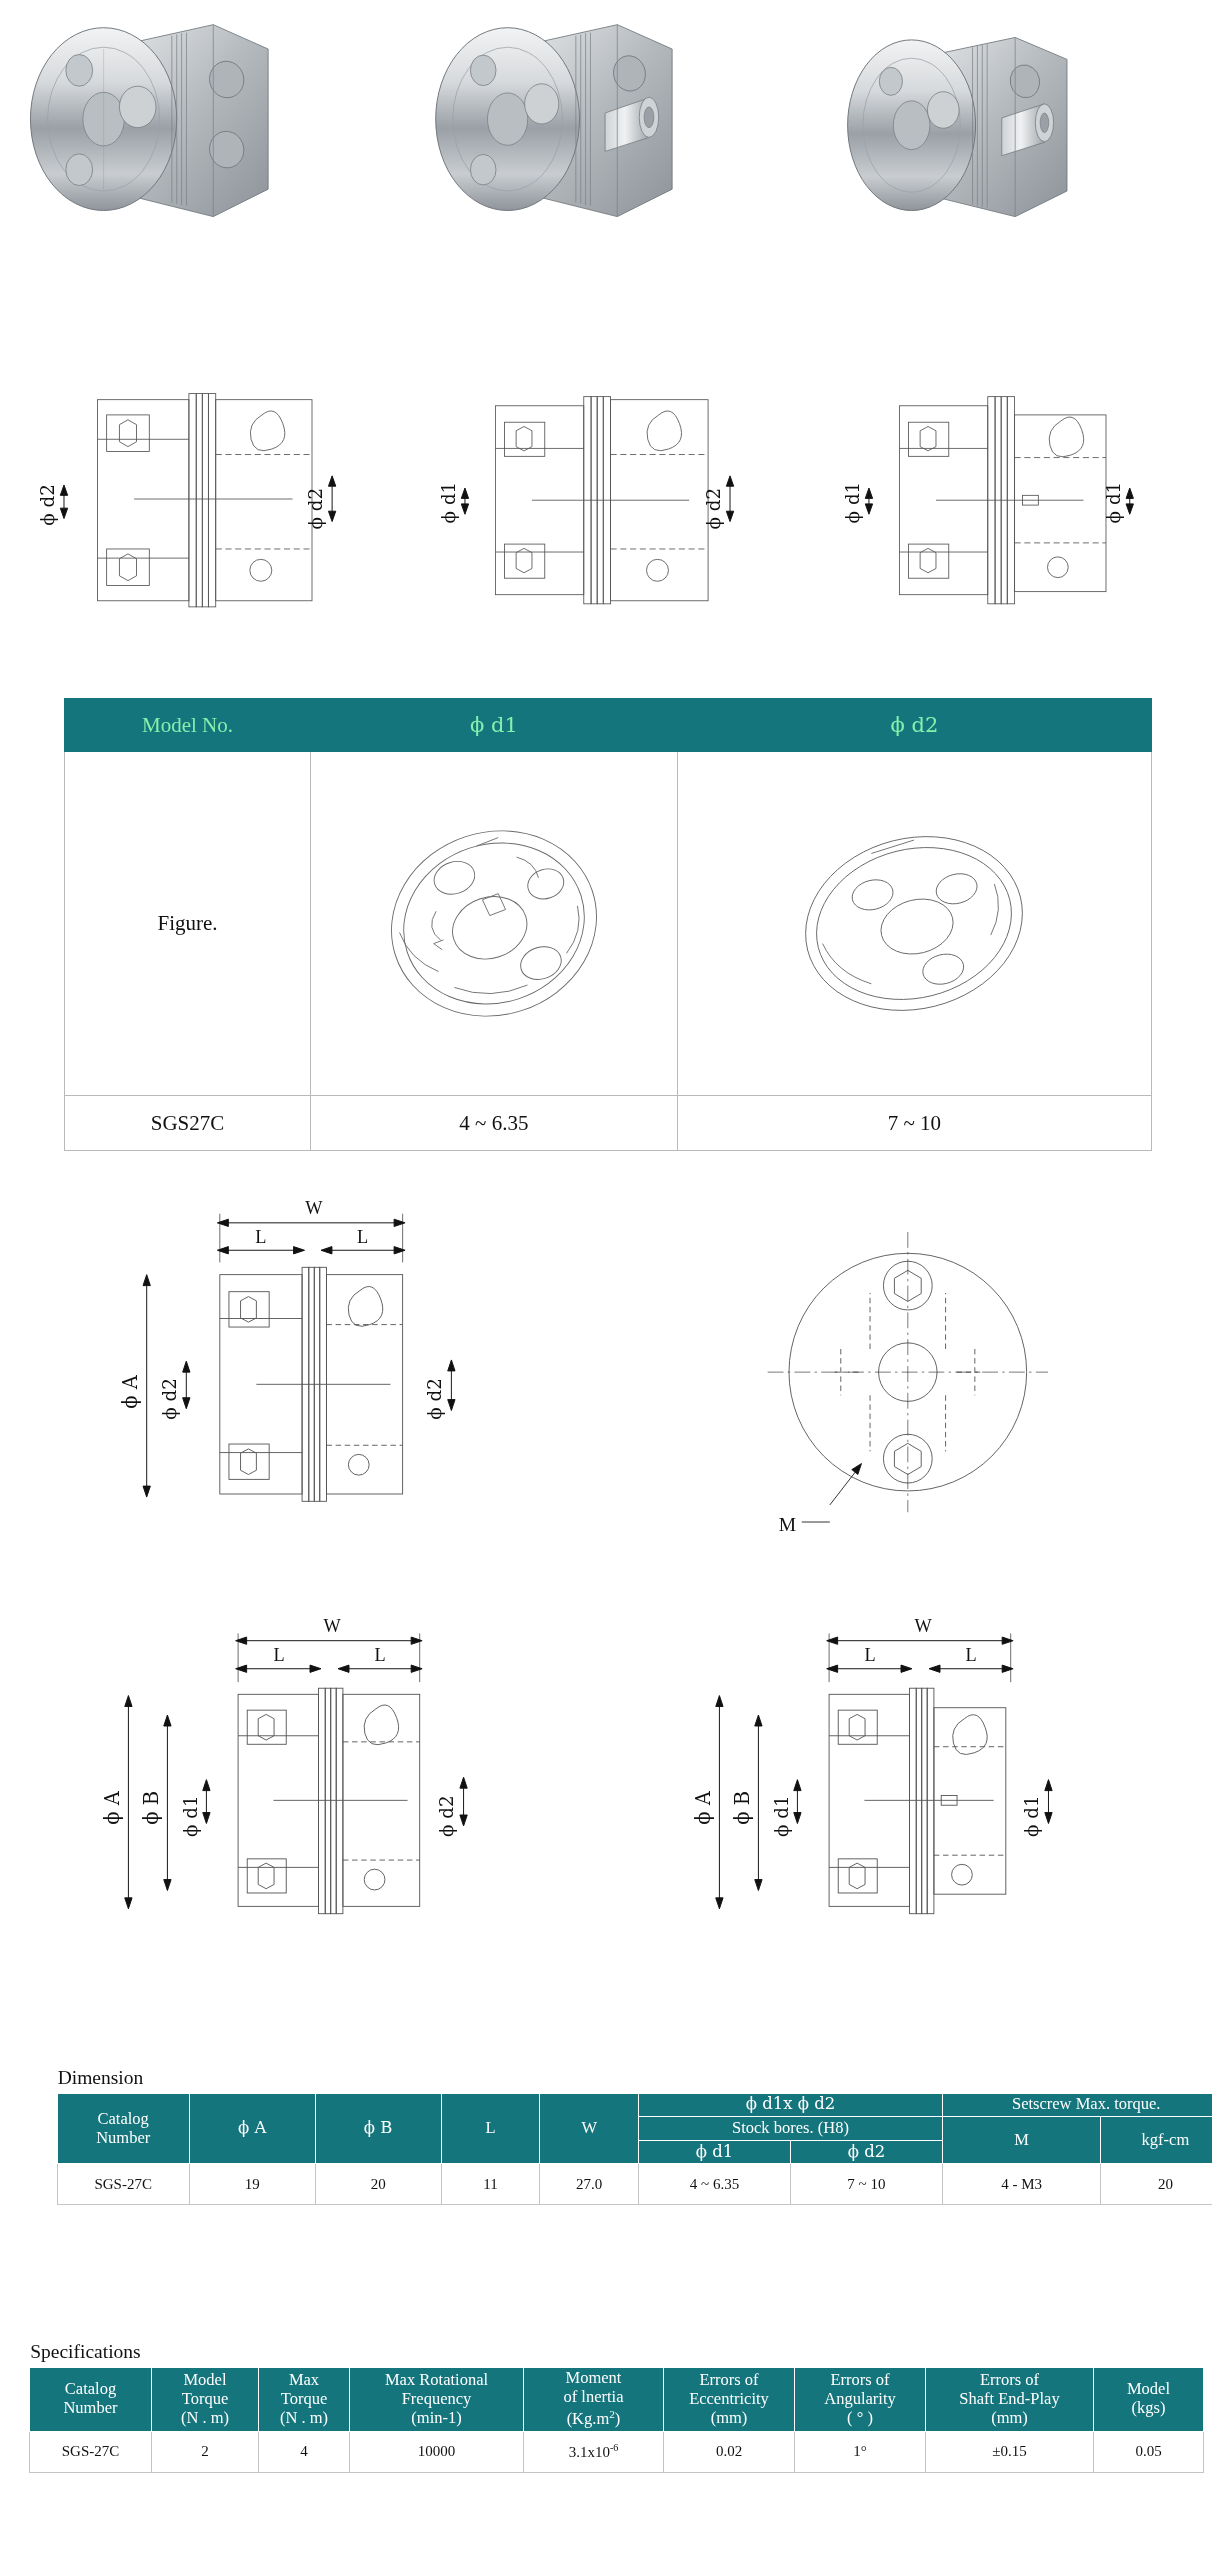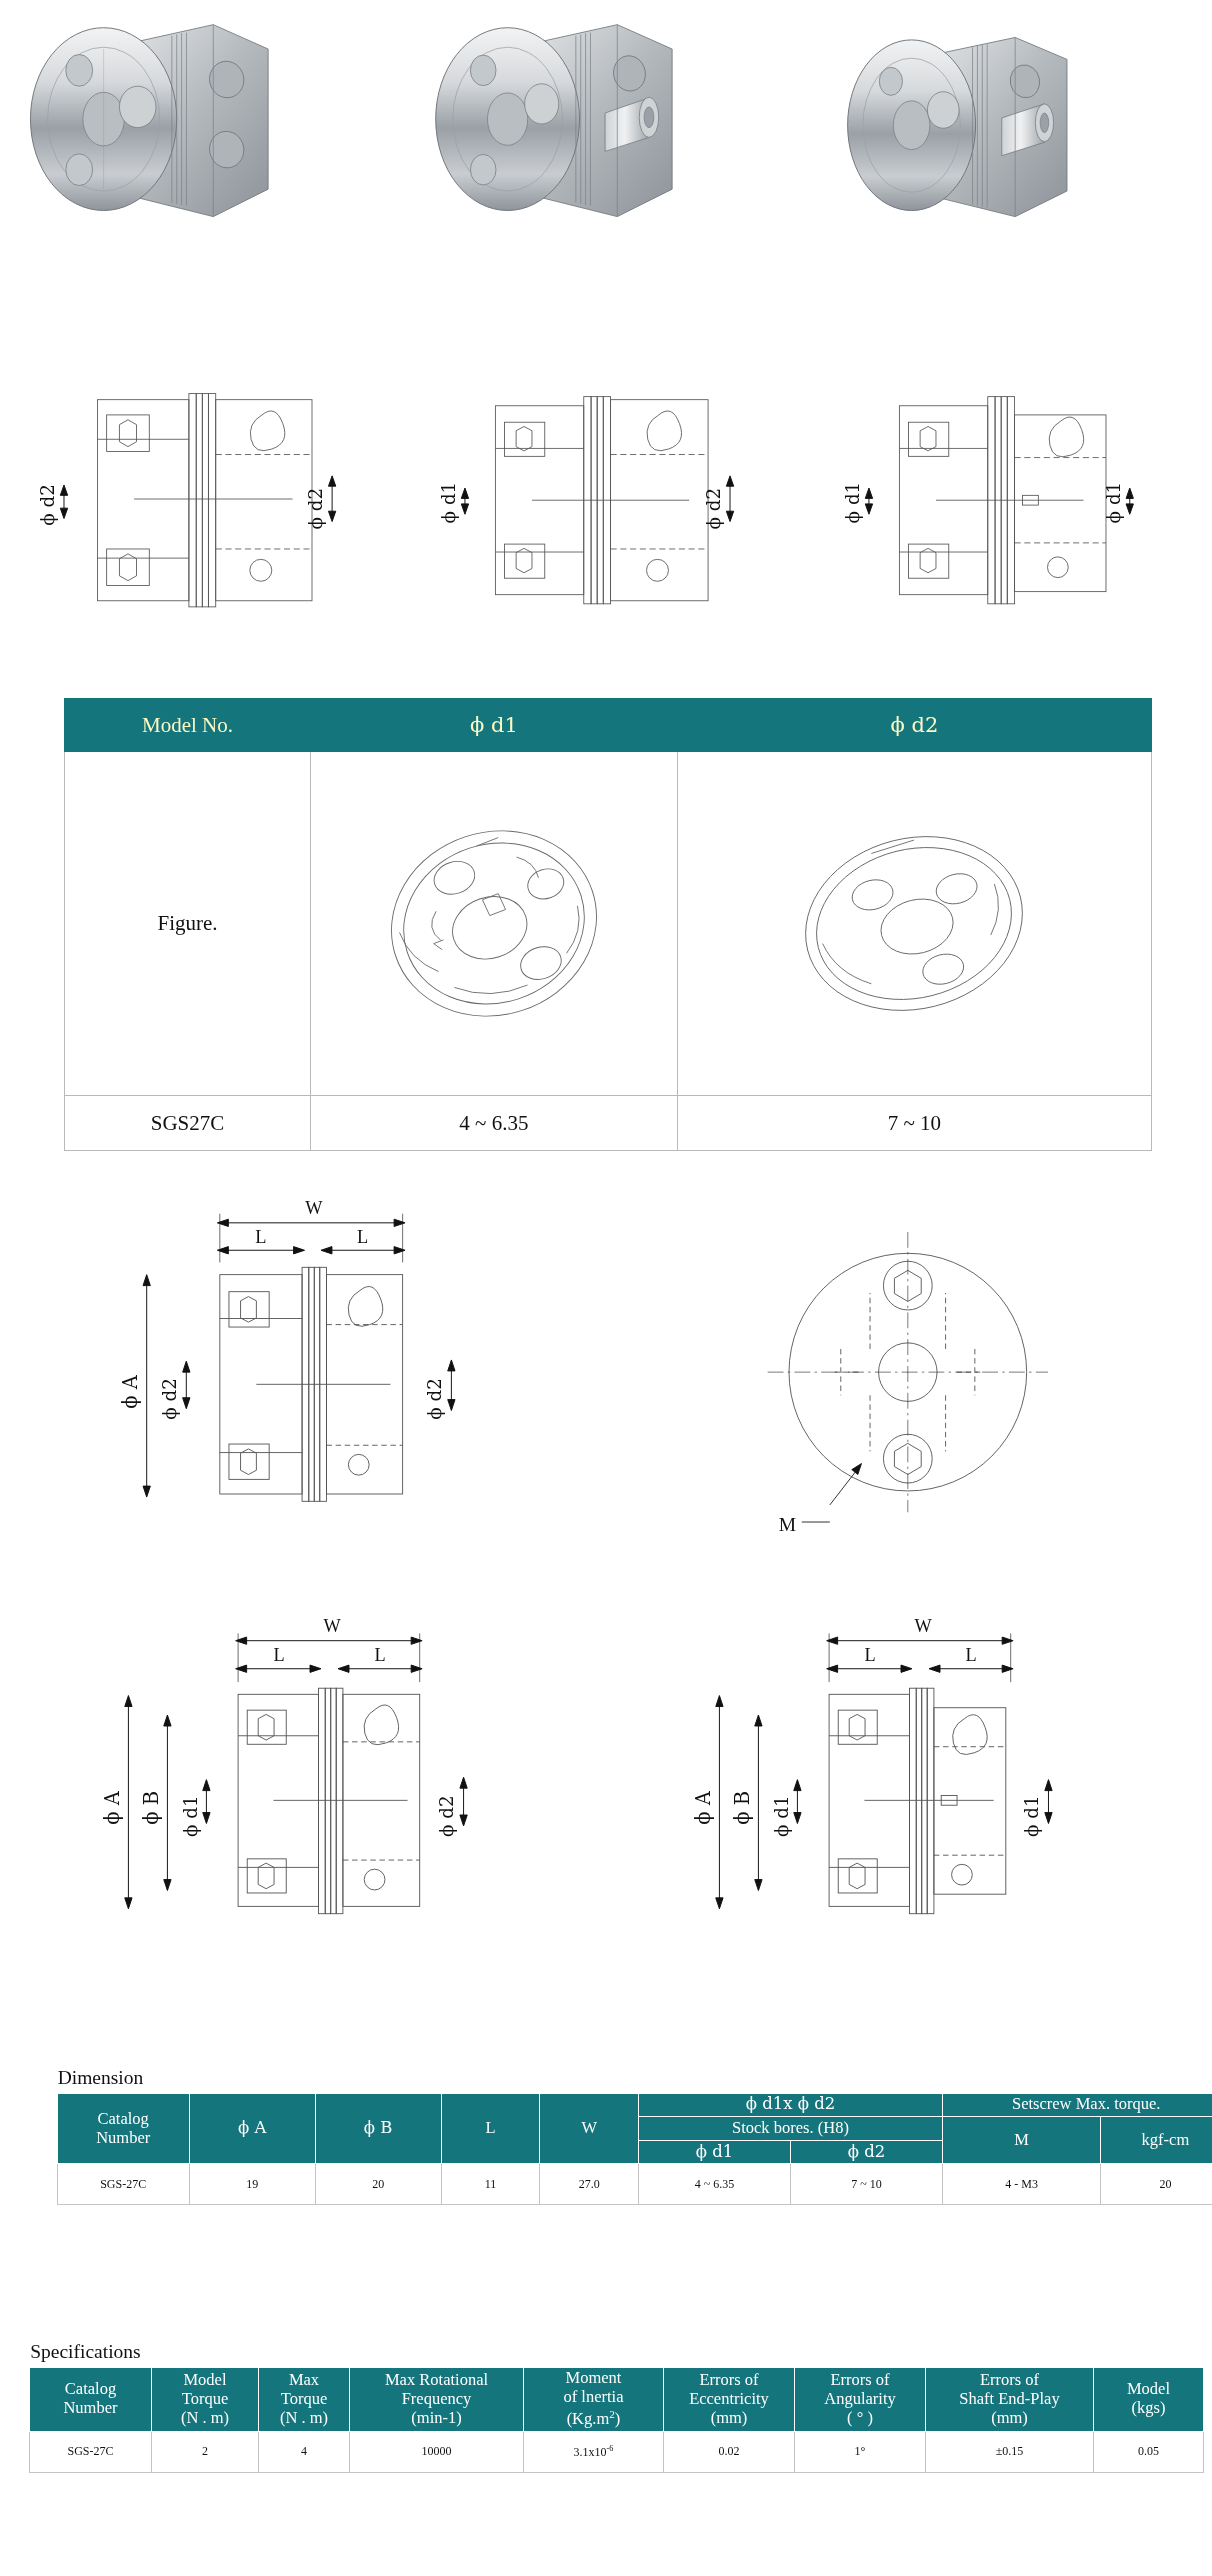--- a/index.html
+++ b/index.html
@@ -18,21 +18,21 @@
   .renders{position:absolute;left:0;top:0;width:1212px;height:366px;display:flex;}
   .render-cell{flex:1;position:relative;}
 
   
   .drawings{position:absolute;left:0;top:366px;width:1212px;height:311px;display:flex;}
   .draw-cell{flex:1;position:relative;}
 
   
   .figtable{position:absolute;left:64px;top:698px;width:1088px;border-collapse:collapse;}
   .figtable th{
-    background:#14757c;color:#fef9c3;font-weight:normal;
+    background:#14757c;color:#86efac;font-weight:normal;
     font-size:21px;border:0.6px solid #14757c;height:50px;
   }
   .figtable td{
     border:0.6px solid #b9b9b9;text-align:center;font-size:21px;background:#fff;
   }
   .figtable .figrow td{height:341px;vertical-align:middle;margin-top:42px;}
   .figtable .datarow td{height:52px;margin-left:6px;}
   .col-model{width:247px;}
   .col-d1{width:366px;}
   .col-d2{width:476px;}
@@ -49,21 +49,21 @@
   .caption{font-size:19.5px;margin:0 0 3.7px 1.2px;font-family:"Liberation Serif",serif;}
   .dimwrap{position:absolute;left:19.5px;top:2067px;width:1177px;margin-left:37px;}
   .specwrap{position:absolute;left:29px;top:2317px;width:1177px;margin-top:24px;}
 
   table.dt{border-collapse:collapse;width:1174px;table-layout:fixed;}
   table.dt th{
     background:#14757c;color:#fff;font-weight:normal;font-size:16.5px;
     border:0.6px solid #ffffff;line-height:1.15;padding:1.8px 1.2px;
   }
   table.dt td{
-    border:0.6px solid #c4c4c4;text-align:center;font-size:12px;height:38px;background:#fff;
+    border:0.6px solid #c4c4c4;text-align:center;font-size:15px;height:38px;background:#fff;
   }
   sup{font-size:0.68em;vertical-align:super;}
 
   .phi{font-family:"DejaVu Serif", serif;}
 </style>
 </head>
 <body>
 
 <div class="page">
 

